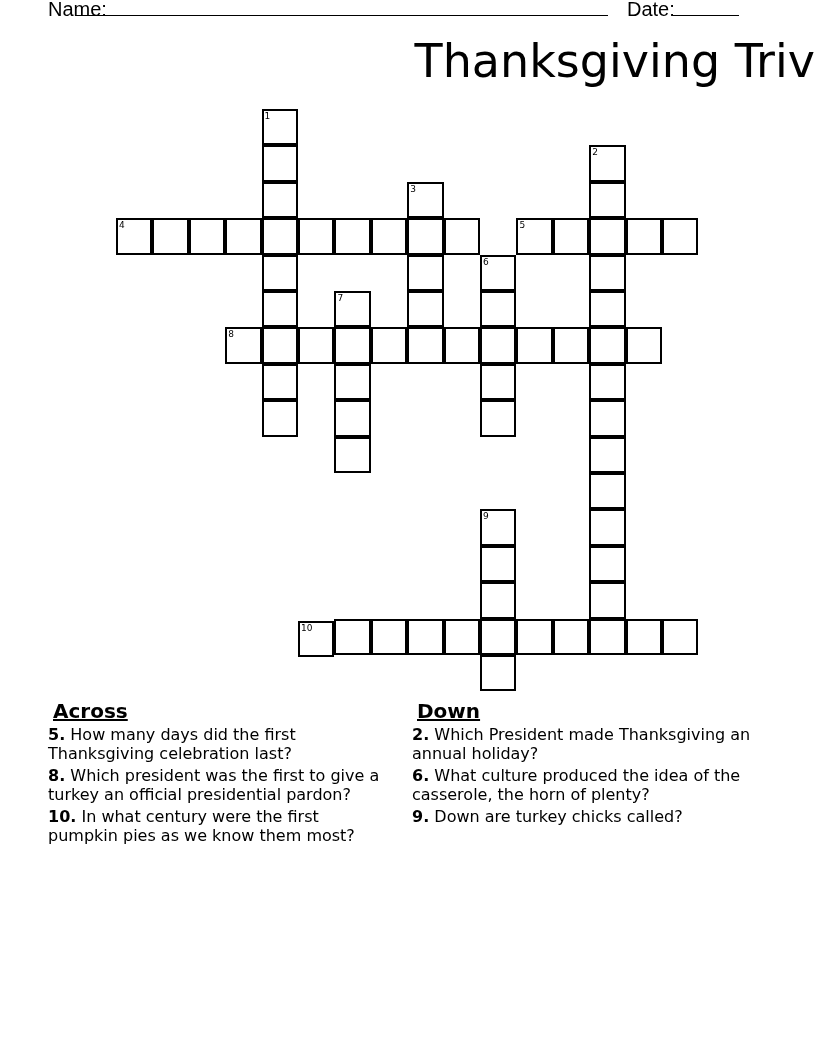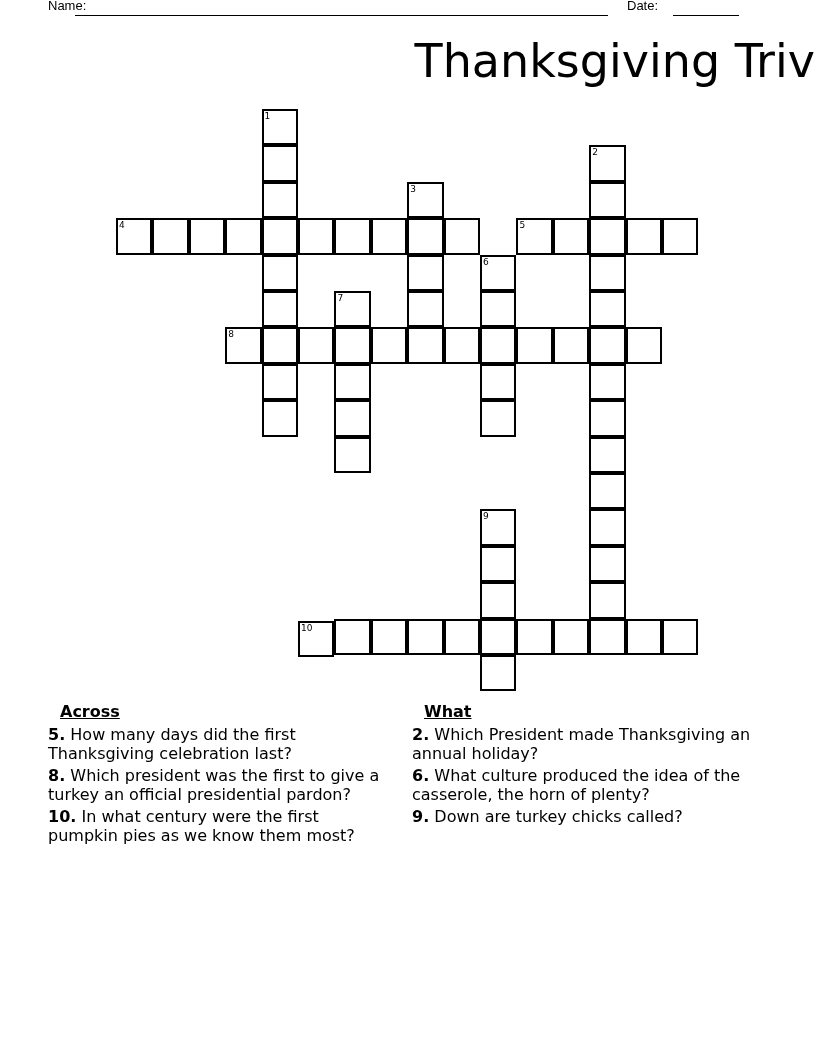--- a/index.html
+++ b/index.html
@@ -1,29 +1,29 @@
 <!DOCTYPE html>
 <html><head>
 <meta charset="utf-8">
 <style>
   html, body { margin:0; padding:0; background:#ffffff; }
   body { width:816px; height:1056px; position:relative; overflow:hidden; color:#000; }
-  .header { position:absolute; top:0; left:0; width:724px; height:20px; font-family:"Liberation Sans", sans-serif; font-size:13px; }
+  .header { position:absolute; top:0; left:0; width:724px; height:20px; font-family:"Liberation Sans", sans-serif; font-size:20px; }
   .name-label { position:absolute; left:48px; top:-2px; }
   .name-line { position:absolute; left:75px; top:15px; width:533px; border-bottom:1px solid #000; }
   .date-label { position:absolute; left:627px; top:-2px; }
   .date-line { position:absolute; left:673px; top:15px; width:66px; border-bottom:1px solid #000; }
   .title { position:absolute; top:34px; left:0; width:816px; text-align:right; font-family:"DejaVu Sans", sans-serif; font-size:46px; letter-spacing:0px;margin-left:40px; }
   .grid { position:absolute; left:117px; top:110px; width:600px; height:600px; }
   .cell { position:absolute; width:36.4px; height:36.4px; box-sizing:border-box; border:2px solid #000; background:#fff; margin-left:-1px; margin-top:-1px; }
   .cell .num { position:absolute; left:1px; top:0px; font-family:"DejaVu Sans", sans-serif; font-size:9px; line-height:10px; }
   .clues { position:absolute; top:702px; font-family:"DejaVu Sans", sans-serif; font-size:16px; line-height:19px; }
   .clues.across { left:48px; width:345px; }
   .clues.down { left:412px; width:345px; }
-  .clues h3 { margin:0 0 4px 12px; font-size:16px; font-weight:bold; text-decoration:underline; }
+  .clues h3 { margin:0 0 4px 5px; font-size:20px; font-weight:bold; text-decoration:underline; }
   .clue { margin:0 0 3px 0; }
   .clue b { font-weight:bold; }
 </style>
 </head>
 <body>
 
 <div class="header">
   <span class="name-label">Name:</span>
   <div class="name-line"></div>
   <span class="date-label">Date:</span>
@@ -127,17 +127,17 @@
   </div>
 
 <div class="clues across">
   <h3>Across</h3>
   <div class="clue"><b>5.</b> <span>How many days did the first Thanksgiving celebration last?</span></div>
   <div class="clue"><b>8.</b> <span>Which president was the first to give a turkey an official presidential pardon?</span></div>
   <div class="clue"><b>10.</b> <span>In what century were the first pumpkin pies as we know them most?</span></div>
 </div>
 
 <div class="clues down">
-  <h3>What</h3>
+  <h3>Down</h3>
   <div class="clue"><b>2.</b> <span>Which President made Thanksgiving an annual holiday?</span></div>
   <div class="clue"><b>6.</b> <span>What culture produced the idea of the casserole, the horn of plenty?</span></div>
   <div class="clue"><b>9.</b> <span>Down are turkey chicks called?</span></div>
 </div>
 
 </body></html>

